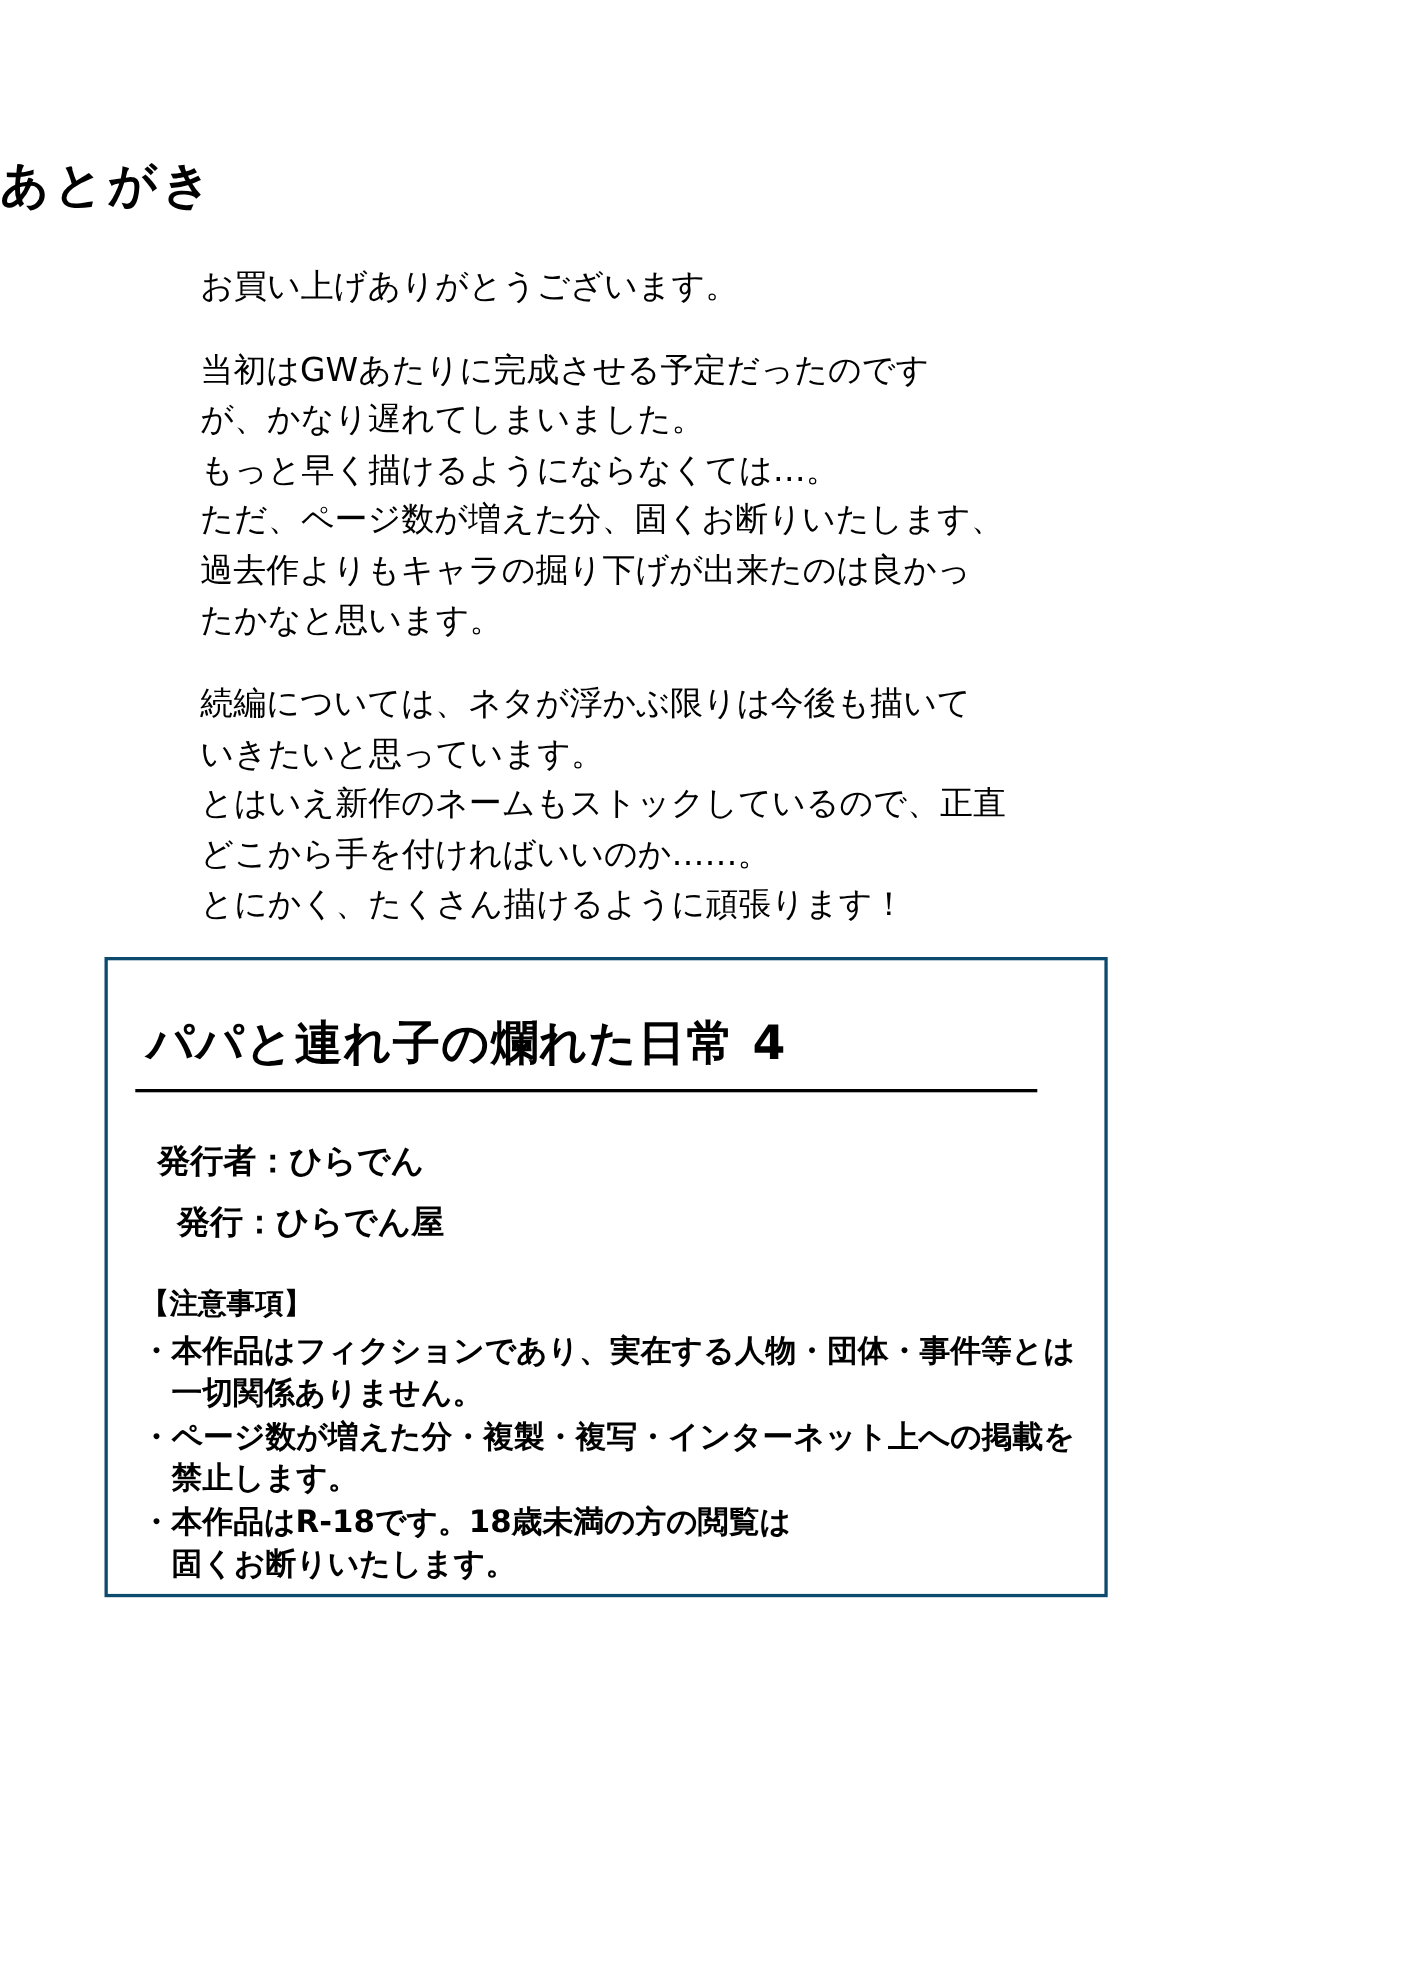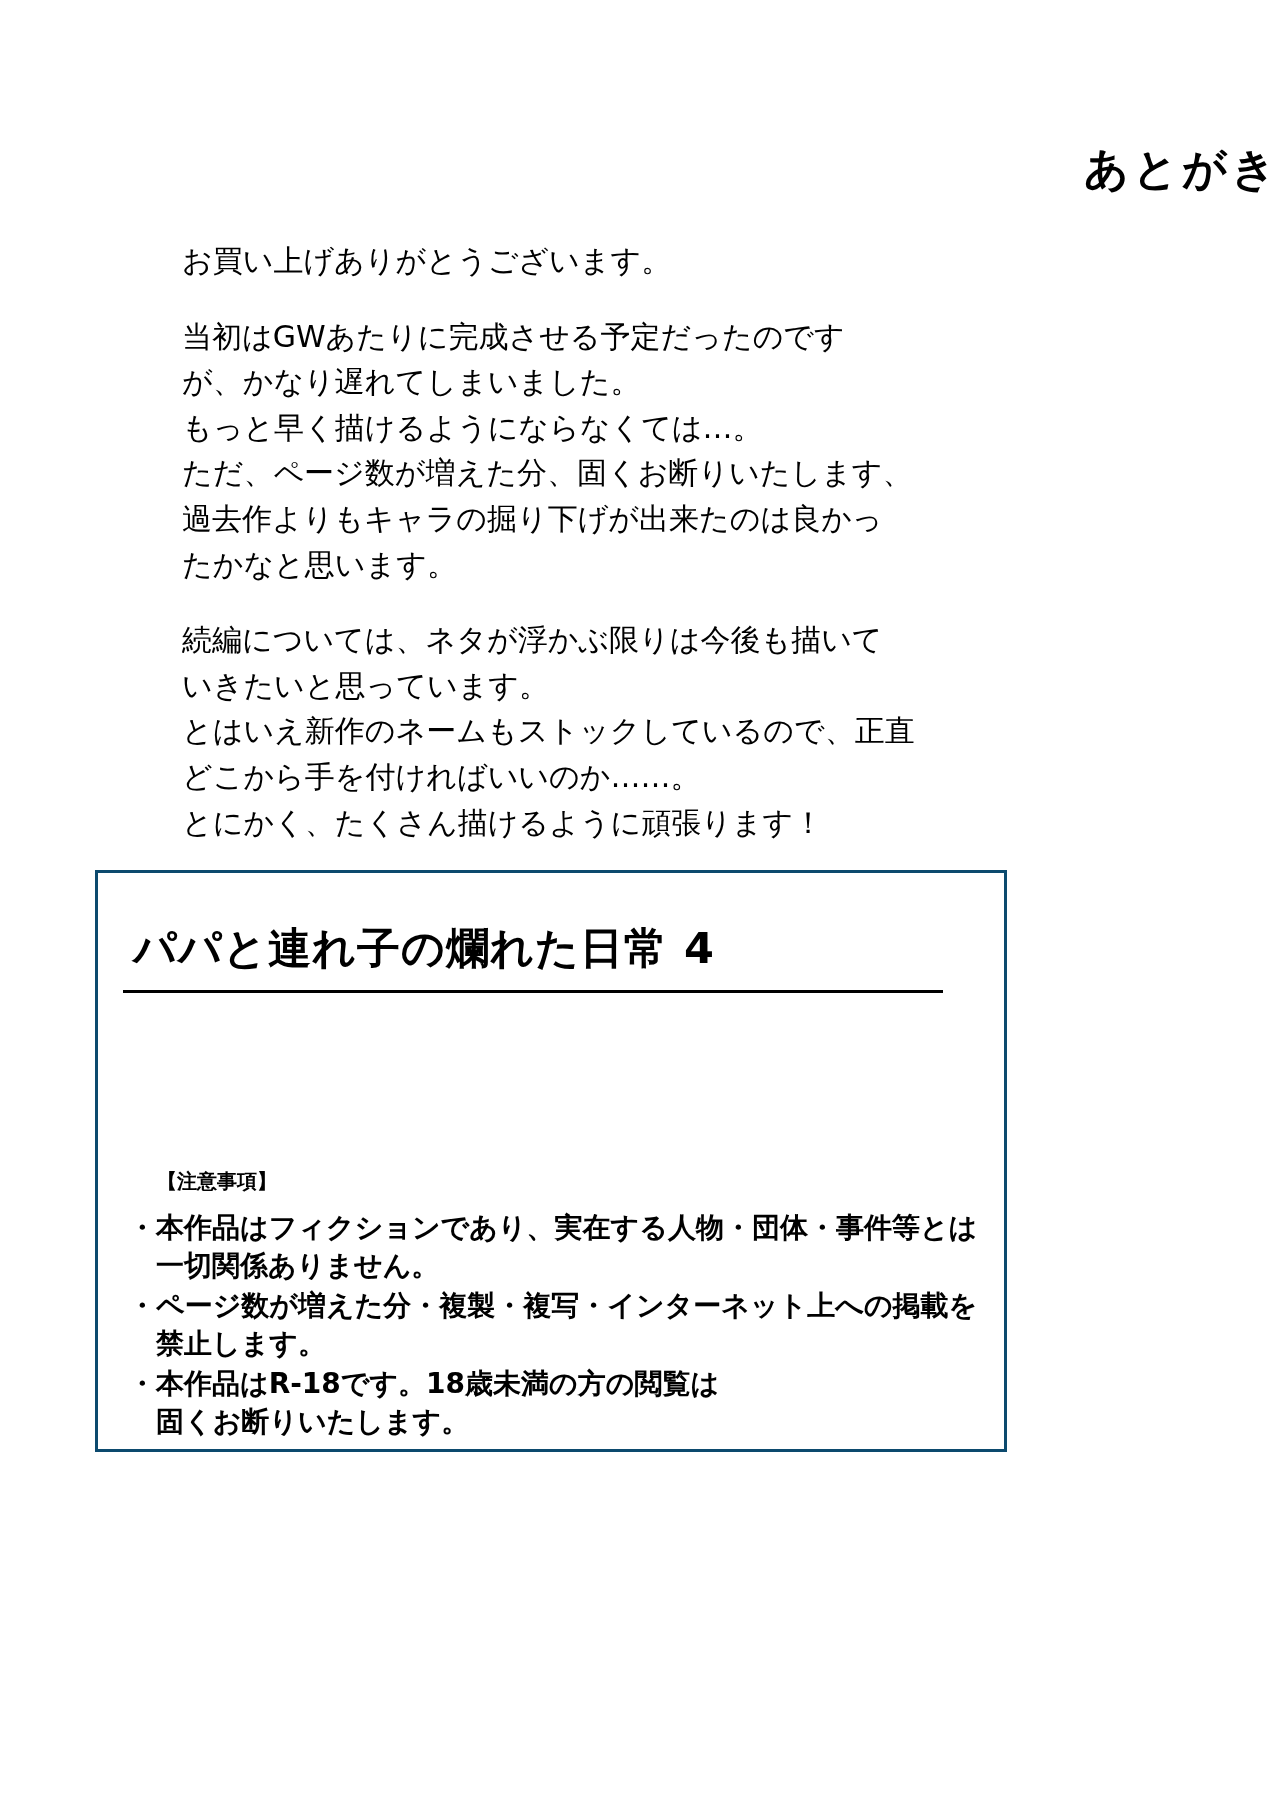--- a/index.html
+++ b/index.html
@@ -23,21 +23,21 @@
     height: 1807px;
     box-sizing: border-box;
   }
 
   
   .afterword-title {
     position: absolute;
     top: 143px;
     left: 0;
     width: 1280px;
-    text-align: right;
+    text-align: left;
     font-size: 44px;
     font-weight: 700;
     letter-spacing: 4px;
     line-height: 1.2;
   }
 
   .afterword-body {
     position: absolute;
     top: 238px;
     left: 182px;
@@ -98,23 +98,22 @@
     white-space: nowrap;
   }
   .colophon-credits .credit.indent {
     padding-left: 18px;
   }
 
   .notice-heading {
     position: absolute;
     top: 295px;
     left: 30px;
-    font-size: 20px;
+    font-size: 26px;
     font-weight: 700;
-    margin-left: 29px;
   }
 
   .notice-list {
     position: absolute;
     top: 336px;
     left: 30px;
     width: 860px;
     font-size: 28px;
     font-weight: 600;
     line-height: 1.36;
@@ -145,20 +144,24 @@
 どこから手を付ければいいのか……。
 とにかく、たくさん描けるように頑張ります！</p>
   </div>
 
   <div class="colophon">
 
     <div class="colophon-title">パパと連れ子の爛れた日常 4</div>
 
     <div class="colophon-rule"></div>
 
+    <div class="colophon-credits">
+      <div class="credit">発行者：ひらでん</div>
+      <div class="credit indent">発行：ひらでん屋</div>
+    </div>
 
     <div class="notice-heading">【注意事項】</div>
 
     <div class="notice-list">
       <div class="notice-item">・本作品はフィクションであり、実在する人物・団体・事件等とは
 　一切関係ありません。</div>
       <div class="notice-item">・ページ数が増えた分・複製・複写・インターネット上への掲載を
 　禁止します。</div>
       <div class="notice-item">・本作品はR-18です。18歳未満の方の閲覧は
 　固くお断りいたします。</div>

